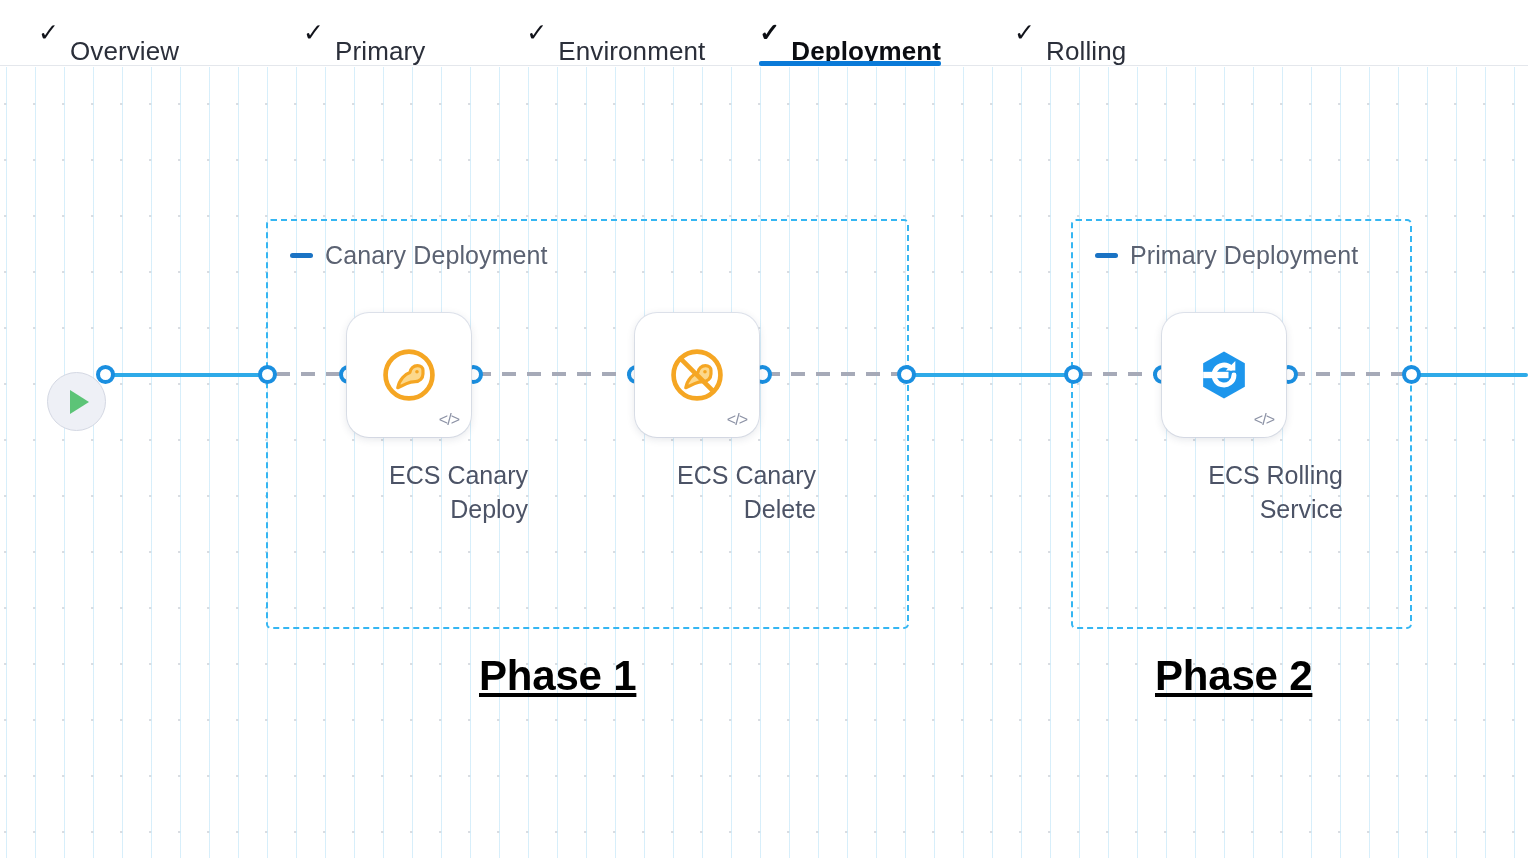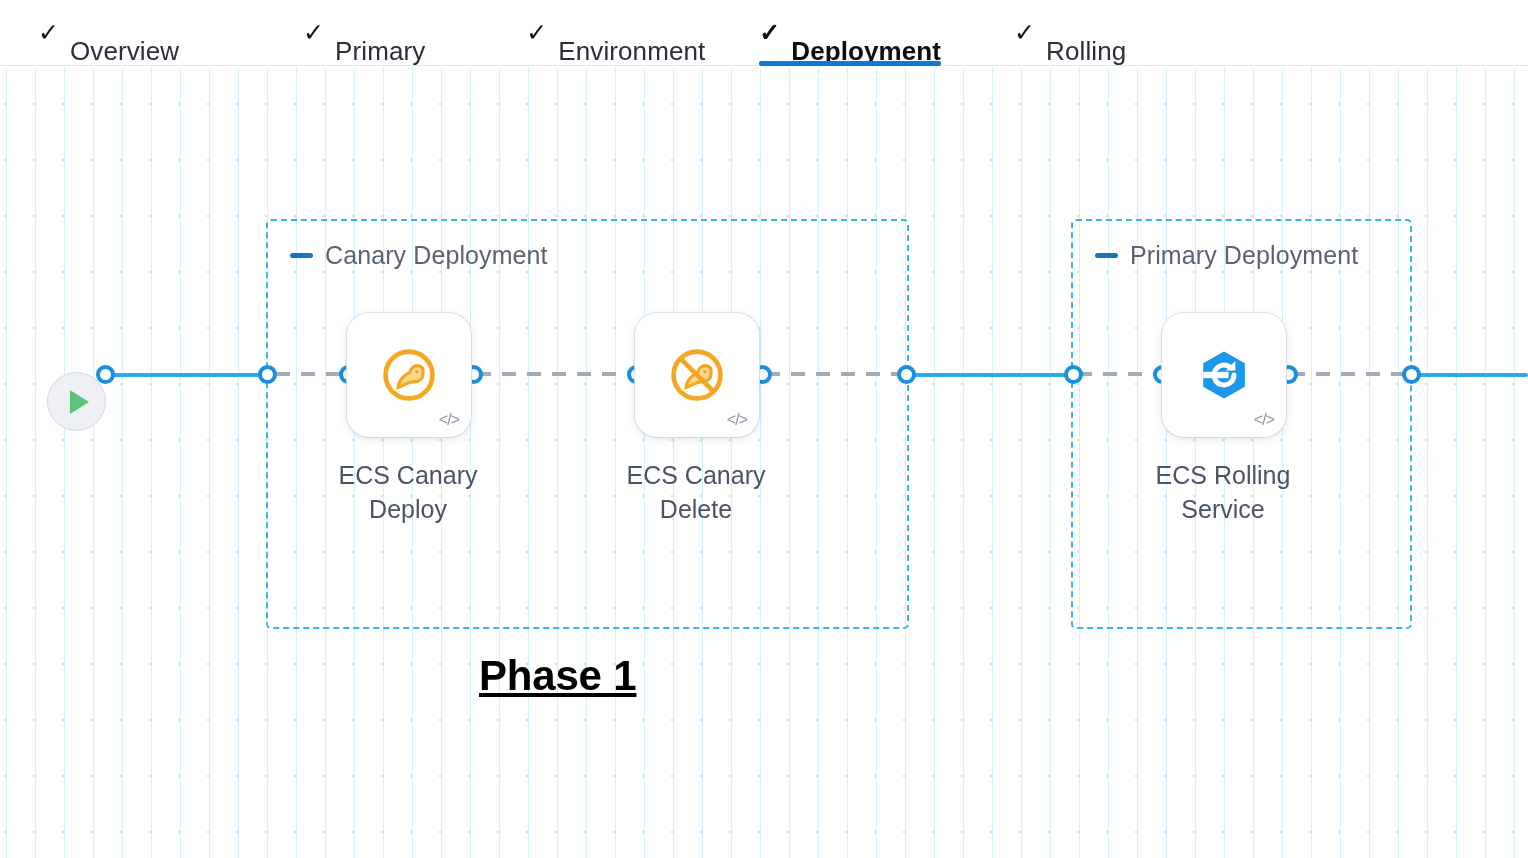--- a/index.html
+++ b/index.html
@@ -195,21 +195,21 @@
     right: 12px; bottom: 9px;
     font-size: 16px;
     color: #8d93a6;
     font-family: "Liberation Sans", sans-serif;
     line-height: 1;
     letter-spacing: -1px;
   }
   .node-label {
     position: absolute;
     width: 240px;
-    text-align: center;
+    text-align: right;
     font-size: 25px;
     line-height: 1.36;
     color: #4c5366;
     white-space: pre-line;
   }
 
   #node-canary-deploy { left: 347px;  top: 246px; }
   #node-canary-delete { left: 635px;  top: 246px; }
   #node-rolling       { left: 1162px; top: 246px; }
 
@@ -335,14 +335,15 @@
         <path d="M44.5 16.5 L44.5 27 L34 27 Z" fill="#ffffff"></path>
         <rect x="9" y="28.5" width="28" height="7" fill="#ffffff"></rect>
       </svg>
     </div>
     <span class="code-badge">&lt;/&gt;</span>
   </div>
   <div class="node-label" id="label-rolling">ECS Rolling
 Service</div>
 
   <div class="phase-label" id="phase-1">Phase 1</div>
+  <div class="phase-label" id="phase-2">Phase 2</div>
 
 </div>
 
 </body></html>

